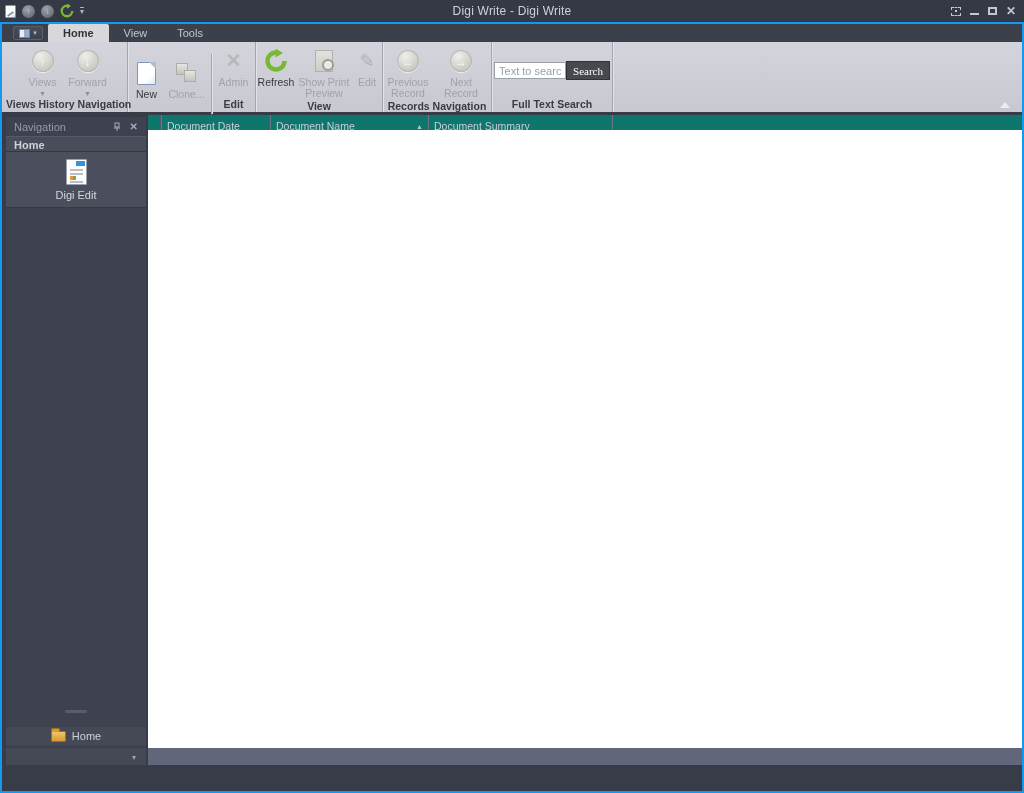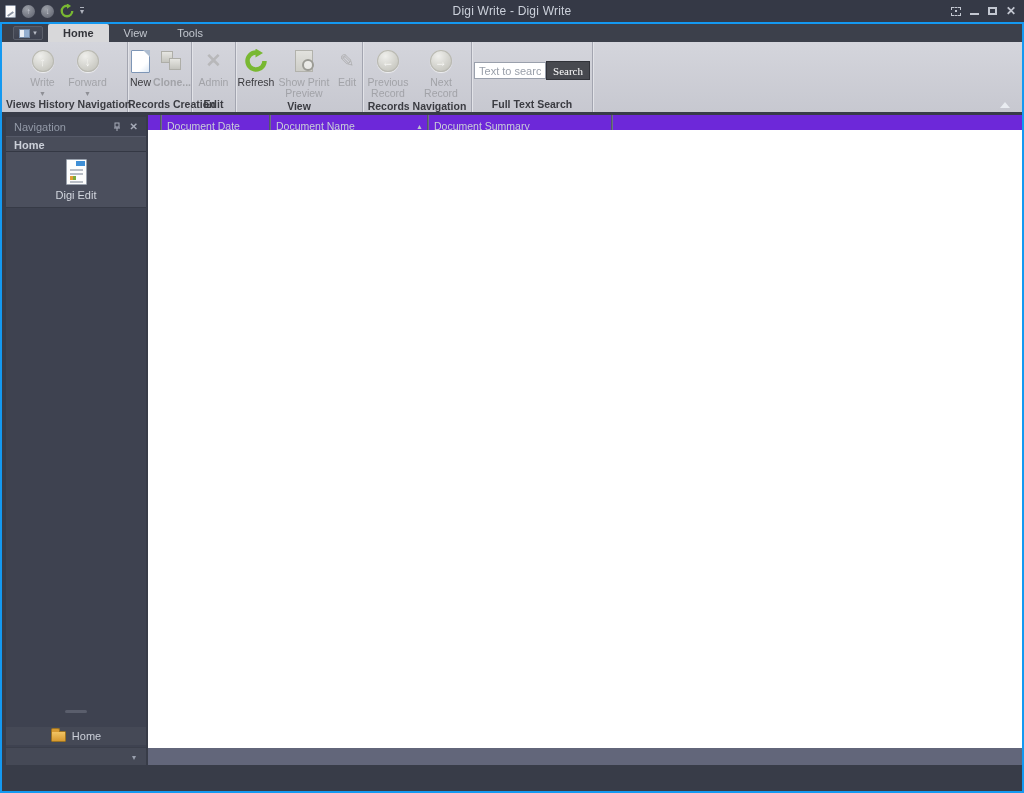--- a/index.html
+++ b/index.html
@@ -60,21 +60,21 @@
   .icon-preview::after { content:""; position:absolute; right:-2px; bottom:0; width:8px; height:8px; border:2px solid #9b9b95; border-radius:50%; background:rgba(255,255,255,.5); }
   .icon-pencil { font-size:18px; color:#b0b0b2; transform:rotate(0deg); line-height:20px; }
 
   .search-row { display:flex; align-items:center; margin-top:16px; }
   .search-input { width:72px; height:17px; font-size:11px; font-family:"Liberation Sans",sans-serif; border:1px solid #9aa0ac; padding:0 4px; color:#555; background:#fff; outline:none; }
   .search-input::placeholder { color:#9aa0aa; }
   .search-btn { height:19px; background:#47494f; color:#fff; font-size:11px; font-family:Liberation Serif, serif; border:1px solid #303238; padding:0 6px; line-height:16px; }
   .ribbon-collapse { position:absolute; right:12px; bottom:4px; width:0; height:0; border-left:5px solid transparent; border-right:5px solid transparent; border-bottom:6px solid #eceff4; opacity:.9; }
 
   
-  .grid-header { position:absolute; left:148px; right:2px; top:115px; height:22px; background:#6d28d9; display:flex; color:#c9cdd8; font-size:10.5px; }
+  .grid-header { position:absolute; left:148px; right:2px; top:115px; height:22px; background:#0f766e; display:flex; color:#c9cdd8; font-size:10.5px; }
   .gh-cell { line-height:15px; padding-left:6px; border-right:1px solid #545868; box-shadow:1px 0 0 #6e7284; white-space:nowrap; overflow:hidden; display:flex; align-items:center; }
   .gh-ind { width:13px; padding:0; }
   .gh-date { width:109px; }
   .gh-name { width:158px; justify-content:space-between; padding-right:4px; }
   .gh-sum { width:184px; }
   .gh-fill { flex:1; border-right:none; box-shadow:none; }
   .sort-arrow { font-size:7px; color:#bdc2cf; }
 
   .main-white { position:absolute; left:148px; right:2px; top:130px; height:618px; background:#ffffff; }
   .footer-band { position:absolute; left:148px; right:2px; top:748px; height:17px; background:#62667a; }
@@ -155,43 +155,43 @@
   </div>
 
   <div class="ribbon">
 
     <div class="rgroup" style="width:122px; margin-left:4px;">
       <div class="rg-buttons">
         <div class="rb disabled" style="width:42px;">
           <span class="ric">
               <span class="icon-circle">↑</span>
             </span>
-          <span class="lbl">Write</span>
+          <span class="lbl">Views</span>
           <span class="split-caret">▼</span>
         </div>
         <div class="rb disabled" style="width:48px;">
           <span class="ric">
               <span class="icon-circle">↓</span>
             </span>
           <span class="lbl">Forward</span>
           <span class="split-caret">▼</span>
         </div>
       </div>
       <div class="rg-label">Views History Navigation</div>
     </div>
 
-    <div class="rgroup" style="width:64px;">
+    <div class="rgroup" style="width:84px;margin-top:12px;">
       <div class="rg-buttons">
         <div class="rb" style="width:34px;">
           <span class="ric">
               <span class="icon-page"></span>
             </span>
           <span class="lbl">New</span>
         </div>
-        <div class="rb disabled" style="width:46px;font-weight:bold;">
+        <div class="rb disabled" style="width:46px;">
           <span class="ric">
               <span class="icon-cubes">
                 <i></i>
                 <i></i>
               </span>
             </span>
           <span class="lbl">Clone...</span>
         </div>
       </div>
       <div class="rg-label">Records Creation</div>

